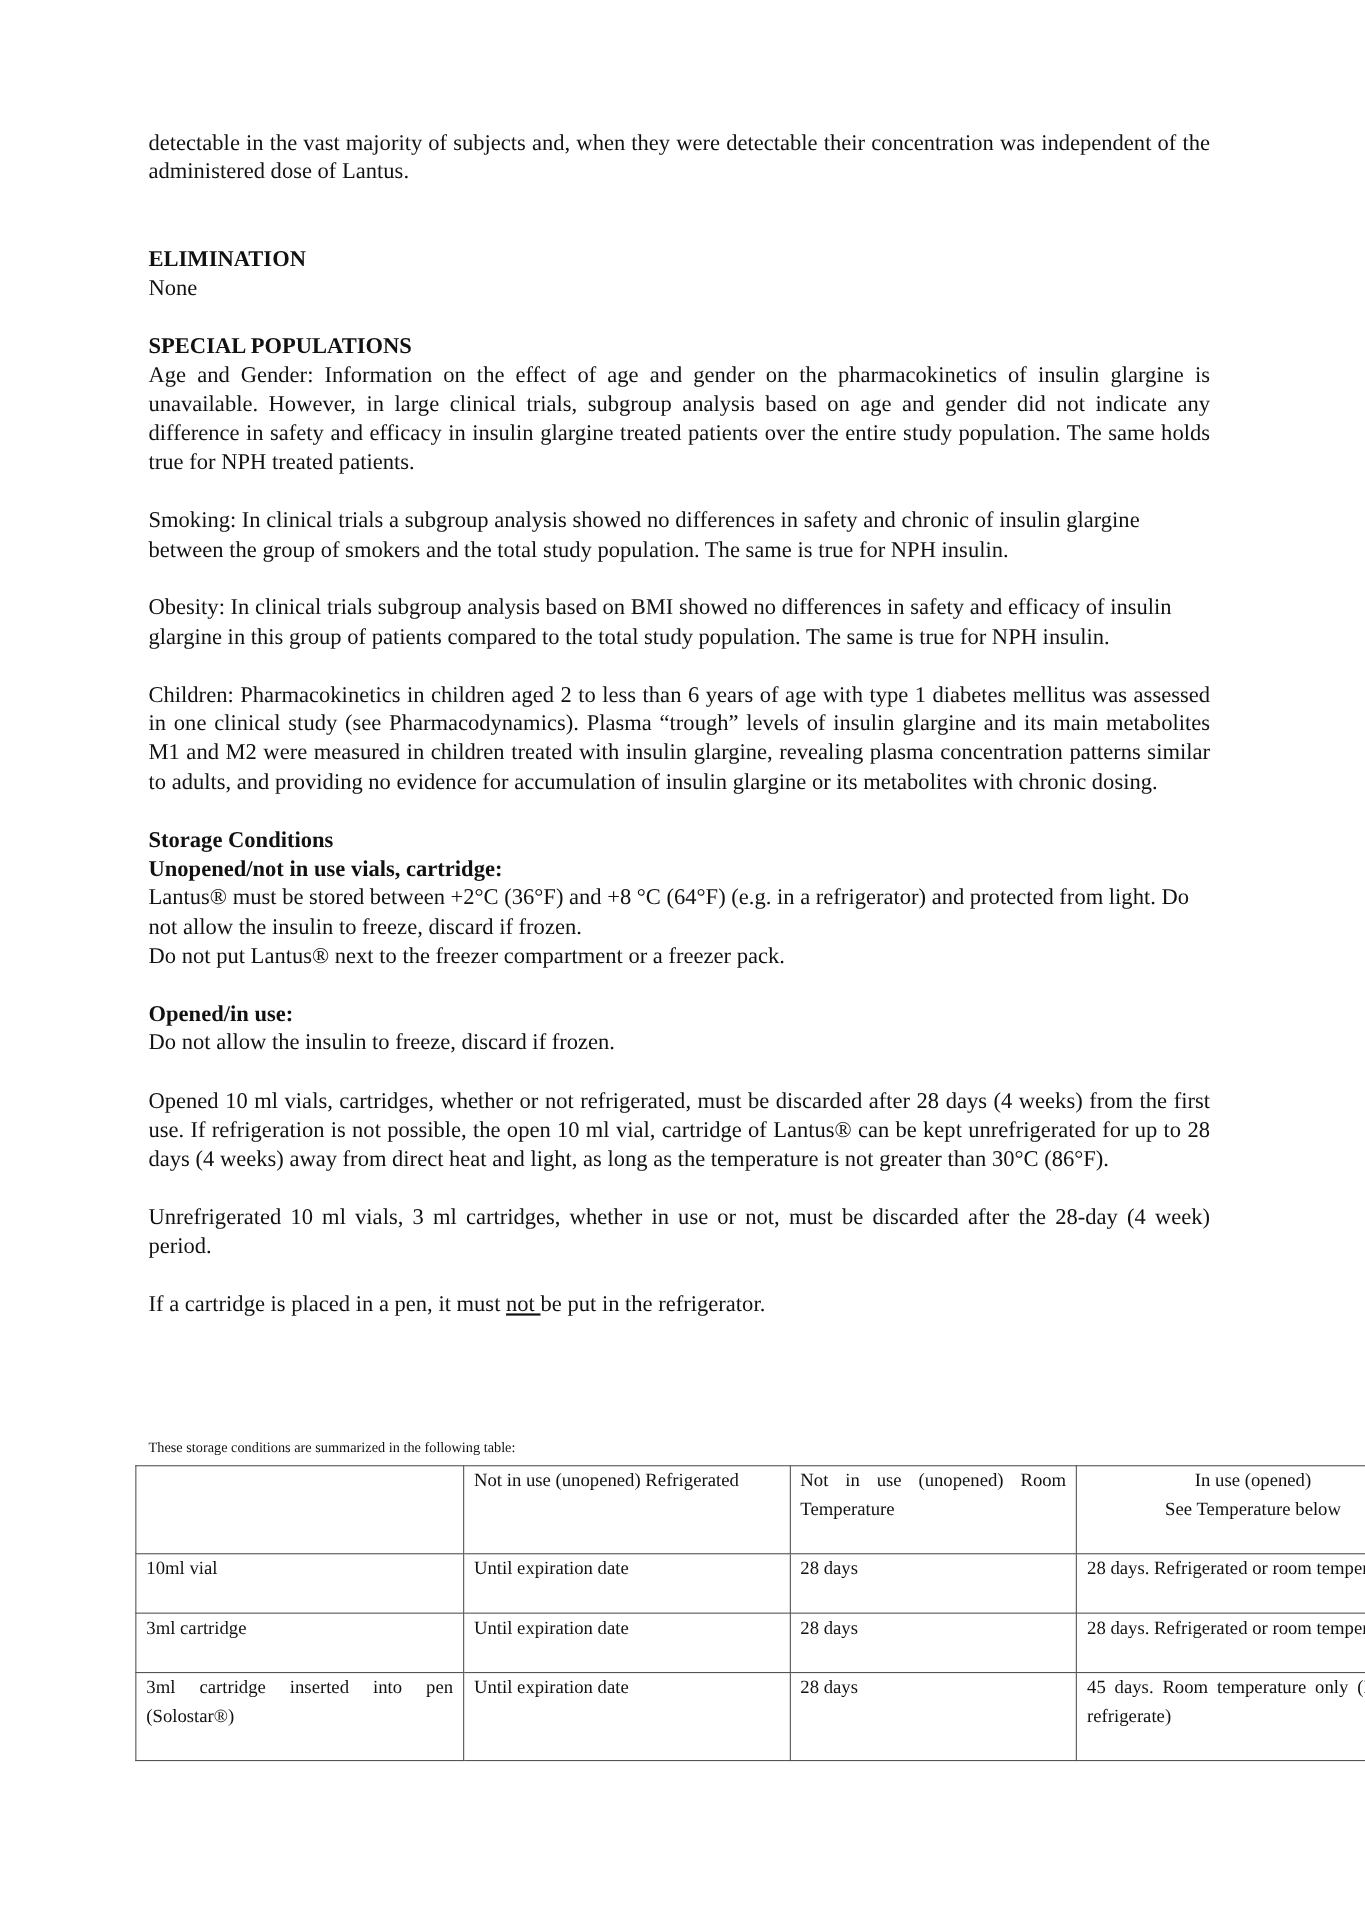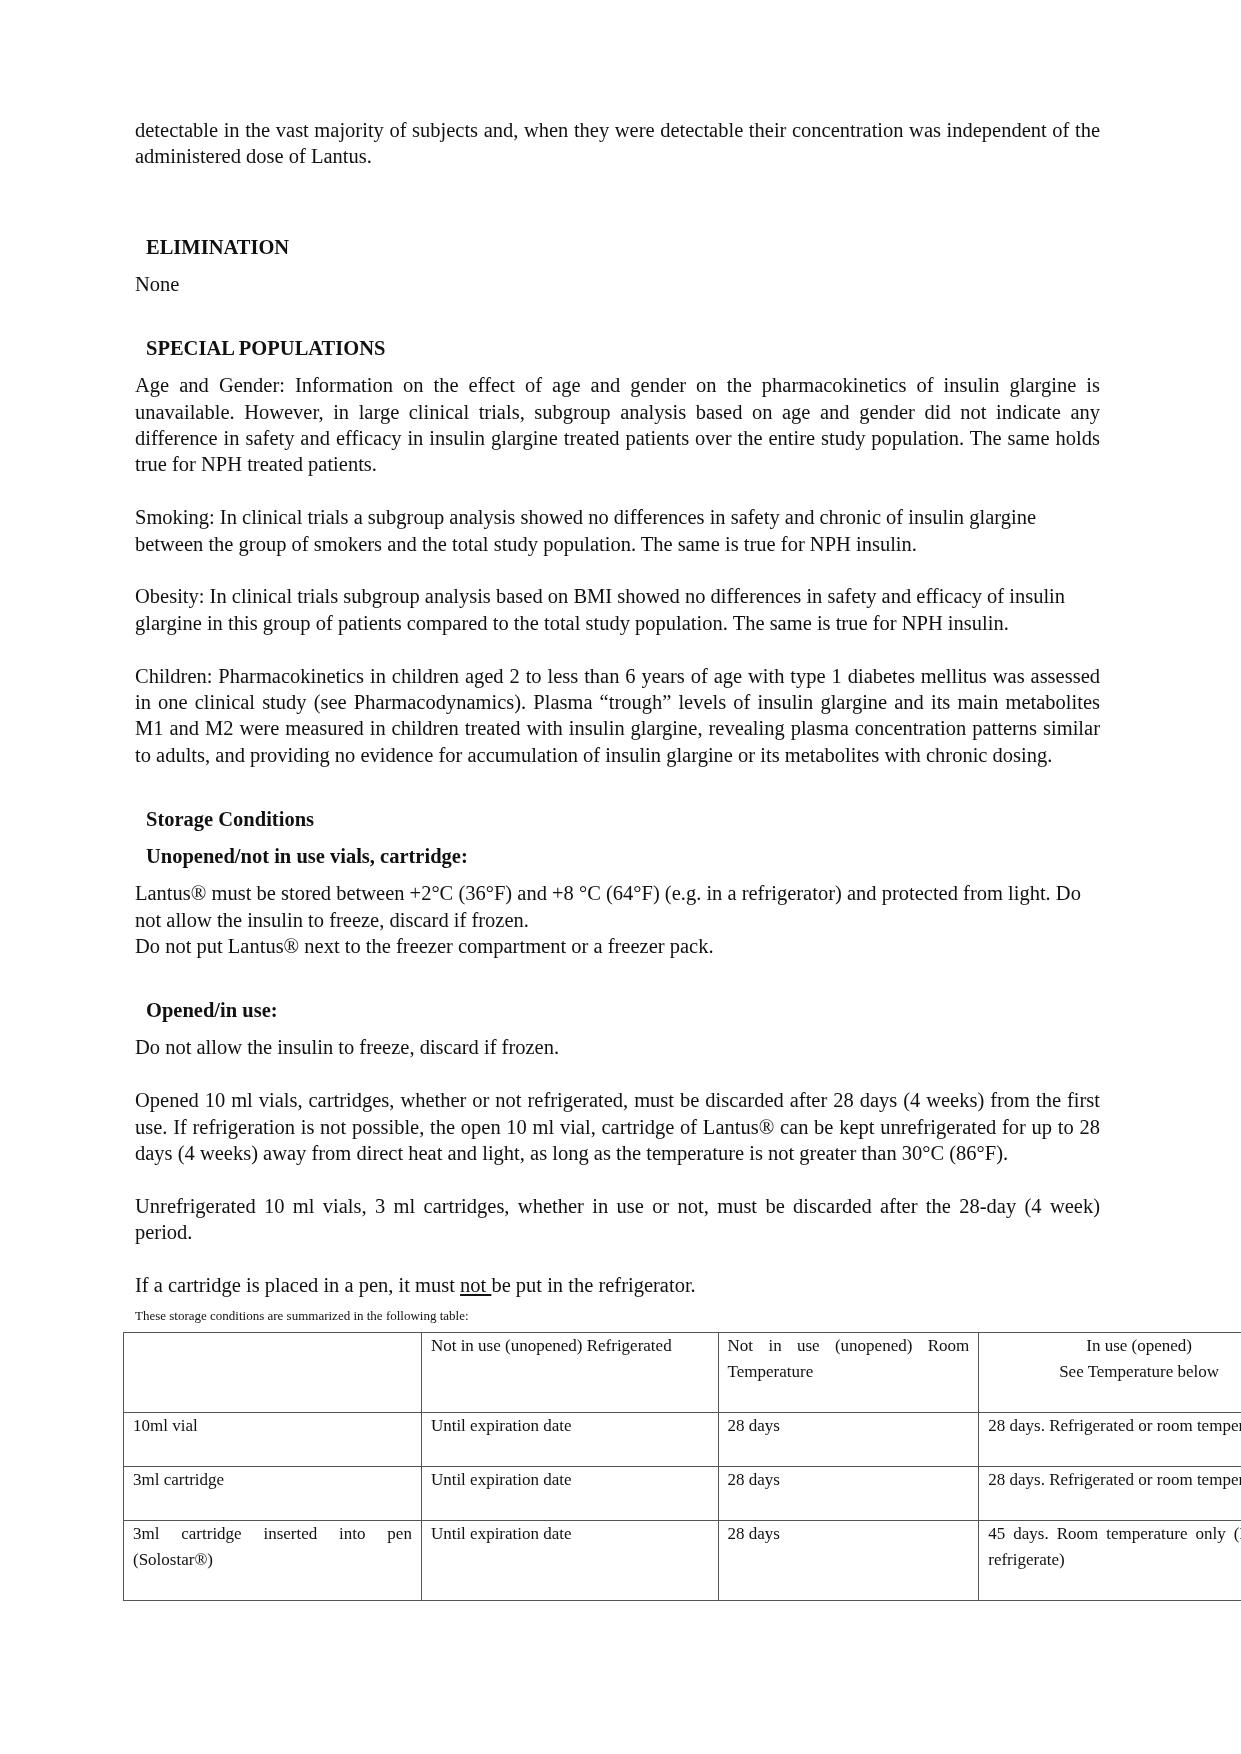--- a/index.html
+++ b/index.html
@@ -2,21 +2,21 @@
 <html><head>
 <meta charset="utf-8">
 <style>
   html, body { margin: 0; padding: 0; background: #ffffff; }
   body { width: 1241px; height: 1754px; position: relative; overflow: hidden;
          font-family: "Liberation Serif", "DejaVu Serif", serif; color: #111; }
   .page { position: absolute; left: 135px; top: 117px; width: 965px; font-size: 20.5px; line-height: 26.4px; }
   p { margin: 0; text-align: justify; }
   .gap { height: 26.4px; }
   .gap2 { height: 52.8px; }
-  h3 { margin: 11px; font-size: 20.5px; font-weight: bold; line-height: 26.4px; }
+  h3 { margin: 0; font-size: 20.5px; font-weight: bold; line-height: 26.4px; }
   .u { text-decoration: underline; }
   table { position: absolute; left: 123px; top: 1332px; width: 1177px; border-collapse: collapse; font-size: 17px; line-height: 26.4px; padding-left: 16px; }
   td { border: 1.3px solid #555; vertical-align: top; padding: 0 9px 0 9px; text-align: justify; }
   td.c0 { width: 229px; } td.c1 { width: 228px; } td.c2 { width: 198px; } td.c3 { width: 248px; }
   tr.h td { height: 79px; }
   tr.r td { height: 53px; }
   tr.r3 td { height: 79px; }
   .intro { position: absolute; left: 135px; top: 1303px; font-size: 13px; line-height: 26.4px; }
 </style>
 </head>

